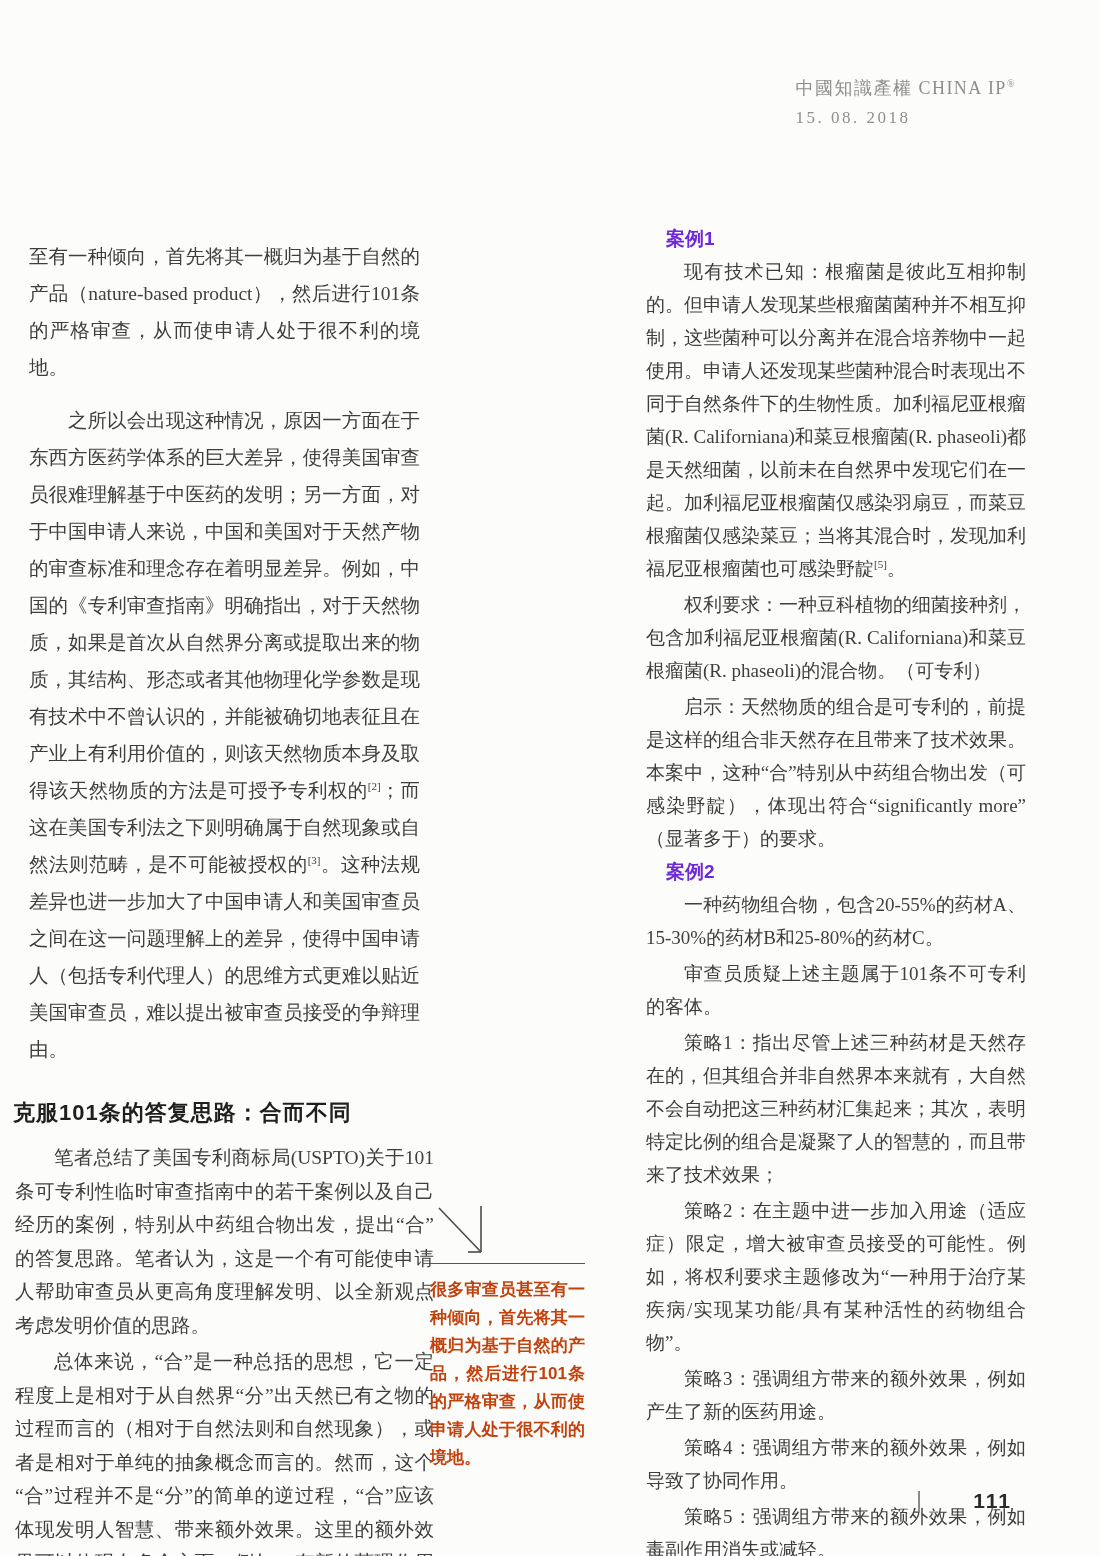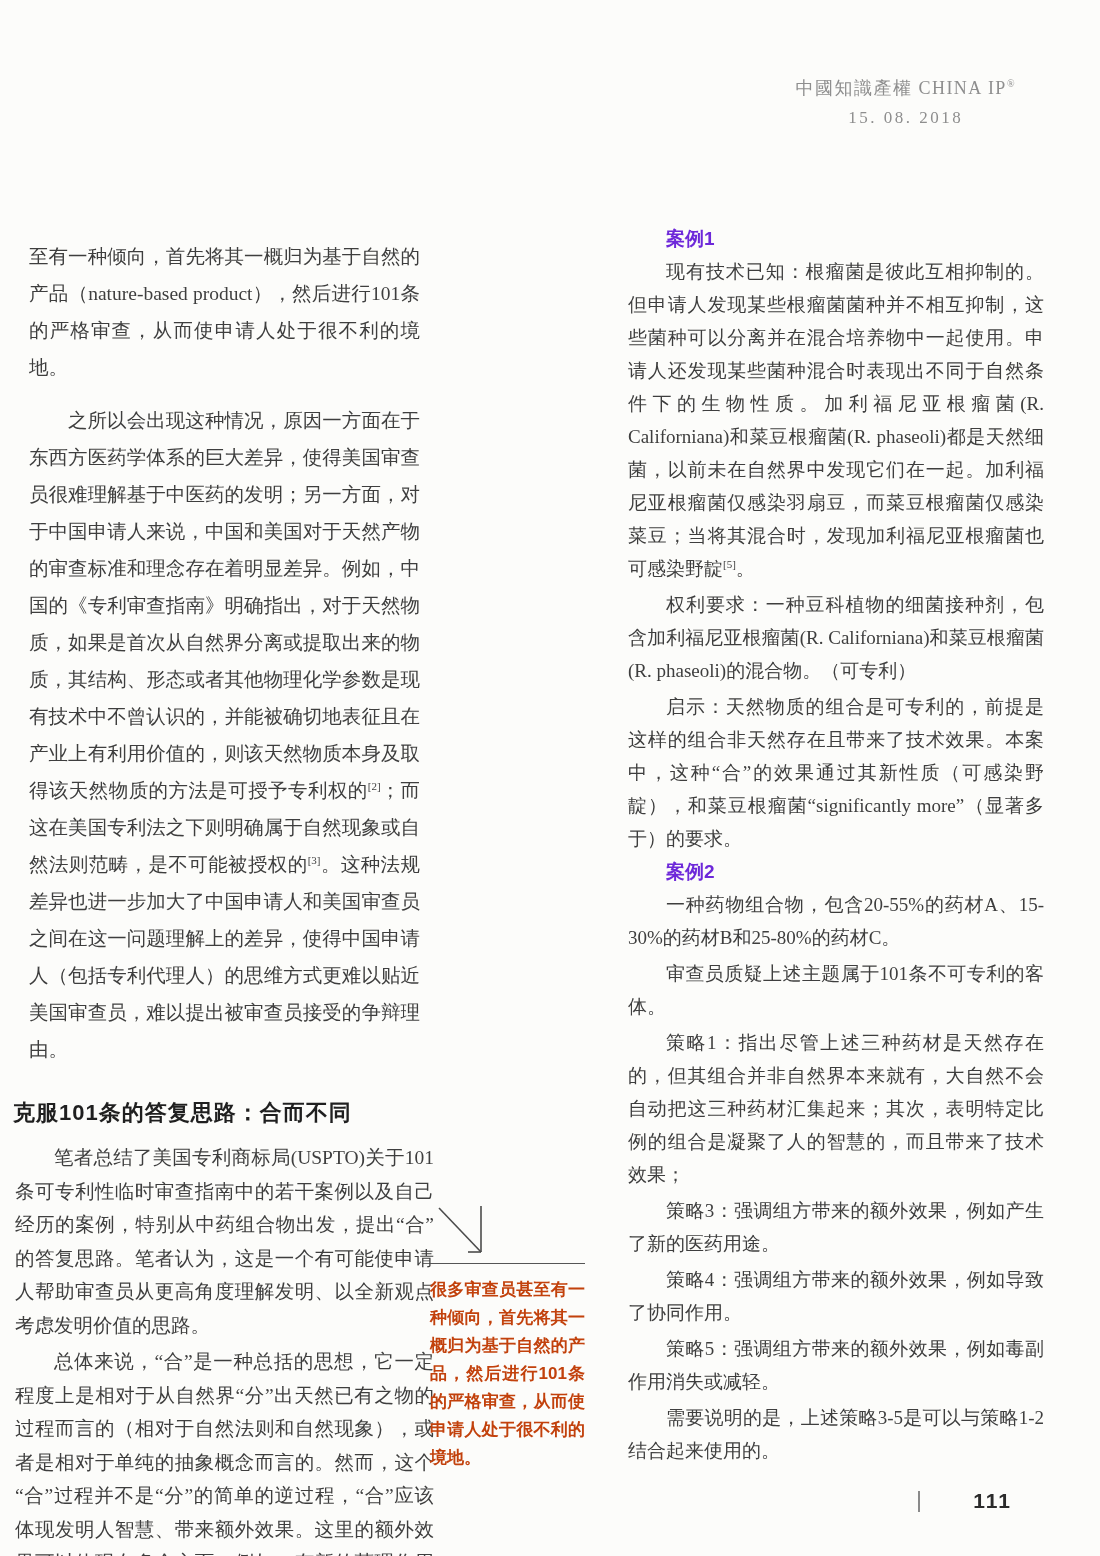--- a/index.html
+++ b/index.html
@@ -11,21 +11,21 @@
     font-family: "Liberation Serif", "DejaVu Serif", serif;
     color: #3e3e3e;
     overflow: hidden;
   }
 
   
   .page-header {
     position: absolute;
     top: 76px;
     right: 84px;
-    text-align: center;
+    text-align: left;
     color: #8e8e8e;
   }
   .brand-line { font-size: 18px; letter-spacing: 1.5px; }
   .brand-line sup { font-size: 10px; }
   .date-line { font-size: 17px; letter-spacing: 2.5px; margin-top: 8px; }
 
   
   .col-left {
     position: absolute;
     left: 13px;
@@ -50,21 +50,21 @@
 
   .section-heading {
     font-family: "Liberation Sans", "DejaVu Sans", sans-serif;
     font-weight: bold;
     font-size: 22px;
     color: #1f1f1f;
     letter-spacing: 1px;
     margin: 30px 0 13px 0;
   }
 
-  .col-right p.body { font-size: 19px; line-height: 33px; margin: 3px 0; }
+  .col-right p.body { font-size: 19px; line-height: 33px; margin: 3px 18px; }
   .case-label {
     font-family: "Liberation Sans", "DejaVu Sans", sans-serif;
     font-weight: bold;
     font-size: 19px;
     color: #6d28d9;
     margin: 4px 0 2px 0;
     text-indent: 2em;
   }
 
   sup { font-size: 11px; line-height: 0; }
@@ -143,25 +143,26 @@
     <line x1="32" y1="49" x2="45" y2="49" stroke="#4c4c4c" stroke-width="1.6"></line>
   </svg>
   <hr class="callout-rule">
   <p class="callout-text">很多审查员甚至有一种倾向，首先将其一概归为基于自然的产品，然后进行101条的严格审查，从而使申请人处于很不利的境地。</p>
 </aside>
 
 <section class="col-right">
   <p class="case-label">案例1</p>
   <p class="body indent">现有技术已知：根瘤菌是彼此互相抑制的。但申请人发现某些根瘤菌菌种并不相互抑制，这些菌种可以分离并在混合培养物中一起使用。申请人还发现某些菌种混合时表现出不同于自然条件下的生物性质。加利福尼亚根瘤菌(R. Californiana)和菜豆根瘤菌(R. phaseoli)都是天然细菌，以前未在自然界中发现它们在一起。加利福尼亚根瘤菌仅感染羽扇豆，而菜豆根瘤菌仅感染菜豆；当将其混合时，发现加利福尼亚根瘤菌也可感染野靛<sup>[5]</sup>。</p>
   <p class="body indent">权利要求：一种豆科植物的细菌接种剂，包含加利福尼亚根瘤菌(R. Californiana)和菜豆根瘤菌(R. phaseoli)的混合物。（可专利）</p>
-  <p class="body indent">启示：天然物质的组合是可专利的，前提是这样的组合非天然存在且带来了技术效果。本案中，这种“合”的效果通过其新性质（可感染野靛），和菜豆根瘤菌“significantly more”（显著多于）的要求。</p>
+  <p class="body indent">启示：天然物质的组合是可专利的，前提是这样的组合非天然存在且带来了技术效果。本案中，这种“合”特别从中药组合物出发（可感染野靛），体现出符合“significantly more”（显著多于）的要求。</p>
   <p class="case-label">案例2</p>
   <p class="body indent">一种药物组合物，包含20-55%的药材A、15-30%的药材B和25-80%的药材C。</p>
   <p class="body indent">审查员质疑上述主题属于101条不可专利的客体。</p>
   <p class="body indent">策略1：指出尽管上述三种药材是天然存在的，但其组合并非自然界本来就有，大自然不会自动把这三种药材汇集起来；其次，表明特定比例的组合是凝聚了人的智慧的，而且带来了技术效果；</p>
+  <p class="body indent">策略2：在主题中进一步加入用途（适应症）限定，增大被审查员接受的可能性。例如，将权利要求主题修改为“一种用于治疗某疾病/实现某功能/具有某种活性的药物组合物”。</p>
   <p class="body indent">策略3：强调组方带来的额外效果，例如产生了新的医药用途。</p>
   <p class="body indent">策略4：强调组方带来的额外效果，例如导致了协同作用。</p>
   <p class="body indent">策略5：强调组方带来的额外效果，例如毒副作用消失或减轻。</p>
   <p class="body indent">需要说明的是，上述策略3-5是可以与策略1-2结合起来使用的。</p>
 </section>
 
 <footer class="page-footer">
   <span class="footer-bar"></span>
   <span class="footer-number">111</span>
 </footer>

